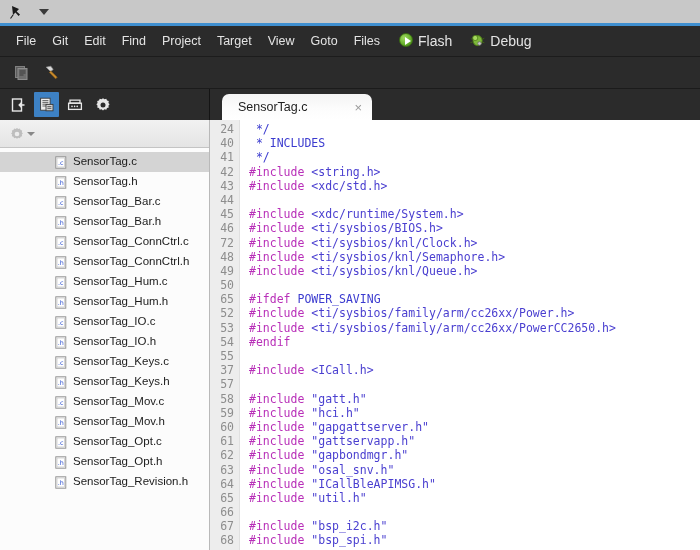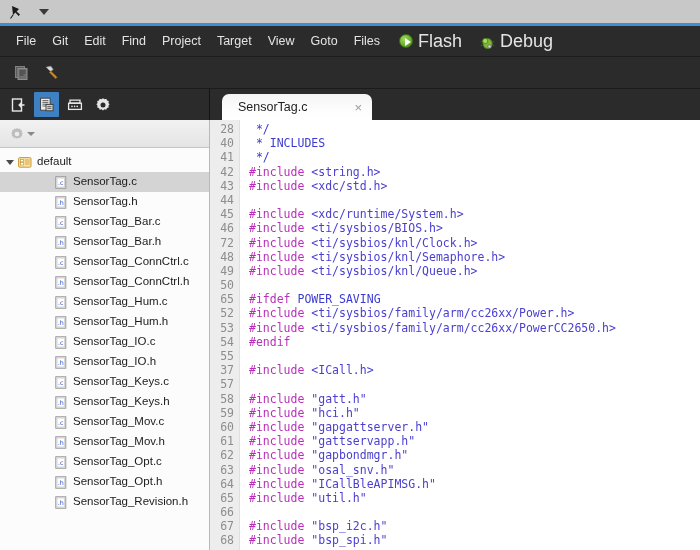--- a/index.html
+++ b/index.html
@@ -65,23 +65,23 @@
   }
   .menu-item {
     color: #e4e4e4;
     font-size: 12.5px;
     padding: 4px 8px;
     cursor: pointer;
     white-space: nowrap;
   }
   .menu-action {
     display: flex;
-    align-items: center;
+    align-items: flex-start;
     color: #e4e4e4;
-    font-size: 18px;
+    font-size: 14px;
     padding: 3px 7px;
     margin-left: 4px;
     cursor: pointer;
     white-space: nowrap;
   }
   .flash-glyph {
     width: 14px; height: 14px;
     border-radius: 50%;
     background: radial-gradient(circle at 35% 32%, #9fd860 0%, #63ad28 60%, #3e7a14 100%);
     border: 1px solid #3c6f13;
@@ -414,31 +414,20 @@
       <div class="wf-header">
         <span class="wf-gear">
           <svg width="16" height="16" viewBox="0 0 18 18">
             <path d="M9 2.2 l1.5 1.1 1.8-.5 .7 1.7 1.8 .6 -.4 1.8 1.2 1.4 -1.2 1.4 .4 1.8 -1.8 .6 -.7 1.7 -1.8-.5 -1.5 1.1 -1.5-1.1 -1.8 .5 -.7-1.7 -1.8-.6 .4-1.8 -1.2-1.4 1.2-1.4 -.4-1.8 1.8-.6 .7-1.7 1.8 .5 Z" fill="#9a9a9a"></path>
             <circle cx="9" cy="9" r="2.6" fill="#eeeeee"></circle>
           </svg>
         </span>
         <span class="wf-caret"></span>
       </div>
       <div class="tree" id="tree">
-          <div class="tnode">
-            <span style="width: 6px; flex: 0 0 auto;"></span>
-            <span class="twist"></span>
-            <span class="tico"><svg width="14" height="13" viewBox="0 0 14 13">
-                <rect x="0.6" y="1.6" width="12.4" height="9.6" rx="1.2" fill="#fbe3a8" stroke="#c99a33" stroke-width="1"></rect>
-                <rect x="2.6" y="3.4" width="3" height="2.4" fill="#ffffff" stroke="#c99a33" stroke-width=".7"></rect>
-                <rect x="2.6" y="6.6" width="3" height="2.4" fill="#ffffff" stroke="#c99a33" stroke-width=".7"></rect>
-                <path d="M6.8 4 h5 M6.8 6 h5 M6.8 8 h5" stroke="#c99a33" stroke-width=".8"></path>
-              </svg></span>
-            <span class="tlabel">default</span>
-          </div>
           <div class="tnode selected">
             <span style="width: 54px; flex: 0 0 auto;"></span>
             <span class="tico"><svg width="14" height="13" viewBox="0 0 14 13">
                 <rect x="1.8" y="0.8" width="10" height="11.4" fill="#ffffff" stroke="#8a8a8a" stroke-width=".9"></rect>
                 <rect x="3.0" y="2.0" width="7.6" height="9" fill="#ffffff" stroke="#b9b9b9" stroke-width=".6"></rect>
                 <text x="6.8" y="9.2" font-family="DejaVu Sans, sans-serif" font-size="6.4" fill="#2b4fd0" text-anchor="middle">.c</text>
               </svg></span>
             <span class="tlabel">SensorTag.c</span>
           </div>
           <div class="tnode">
@@ -584,21 +573,21 @@
                 <text x="6.8" y="9.2" font-family="DejaVu Sans, sans-serif" font-size="6.4" fill="#2b4fd0" text-anchor="middle">.h</text>
               </svg></span>
             <span class="tlabel">SensorTag_Revision.h</span>
           </div>
         </div>
     </div>
 
     <div class="editor">
       <div class="code-area">
         <div class="gutter" id="gutter">
-            <div class="clip-row">28</div>
+            <div class="clip-row">24</div>
             <div>40</div>
             <div>41</div>
             <div>42</div>
             <div>43</div>
             <div>44</div>
             <div>45</div>
             <div>46</div>
             <div>72</div>
             <div>48</div>
             <div>49</div>

